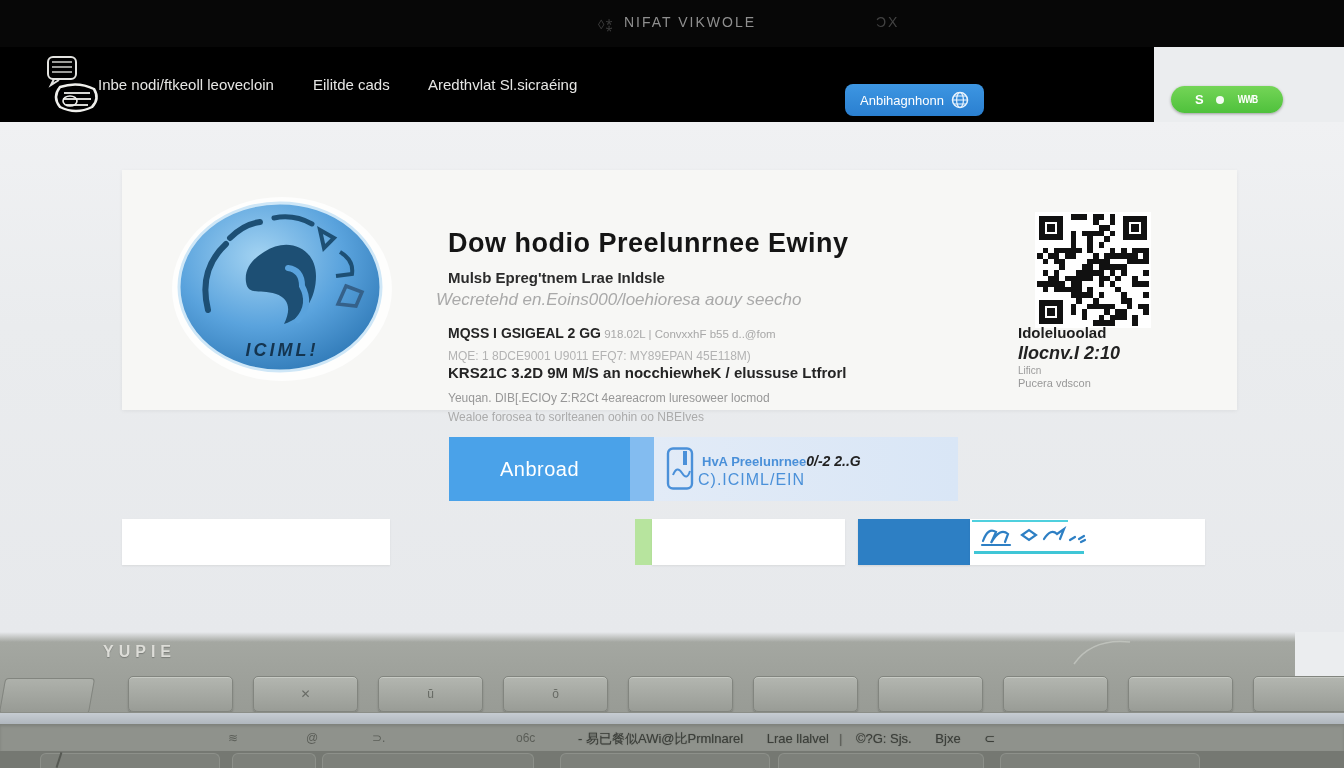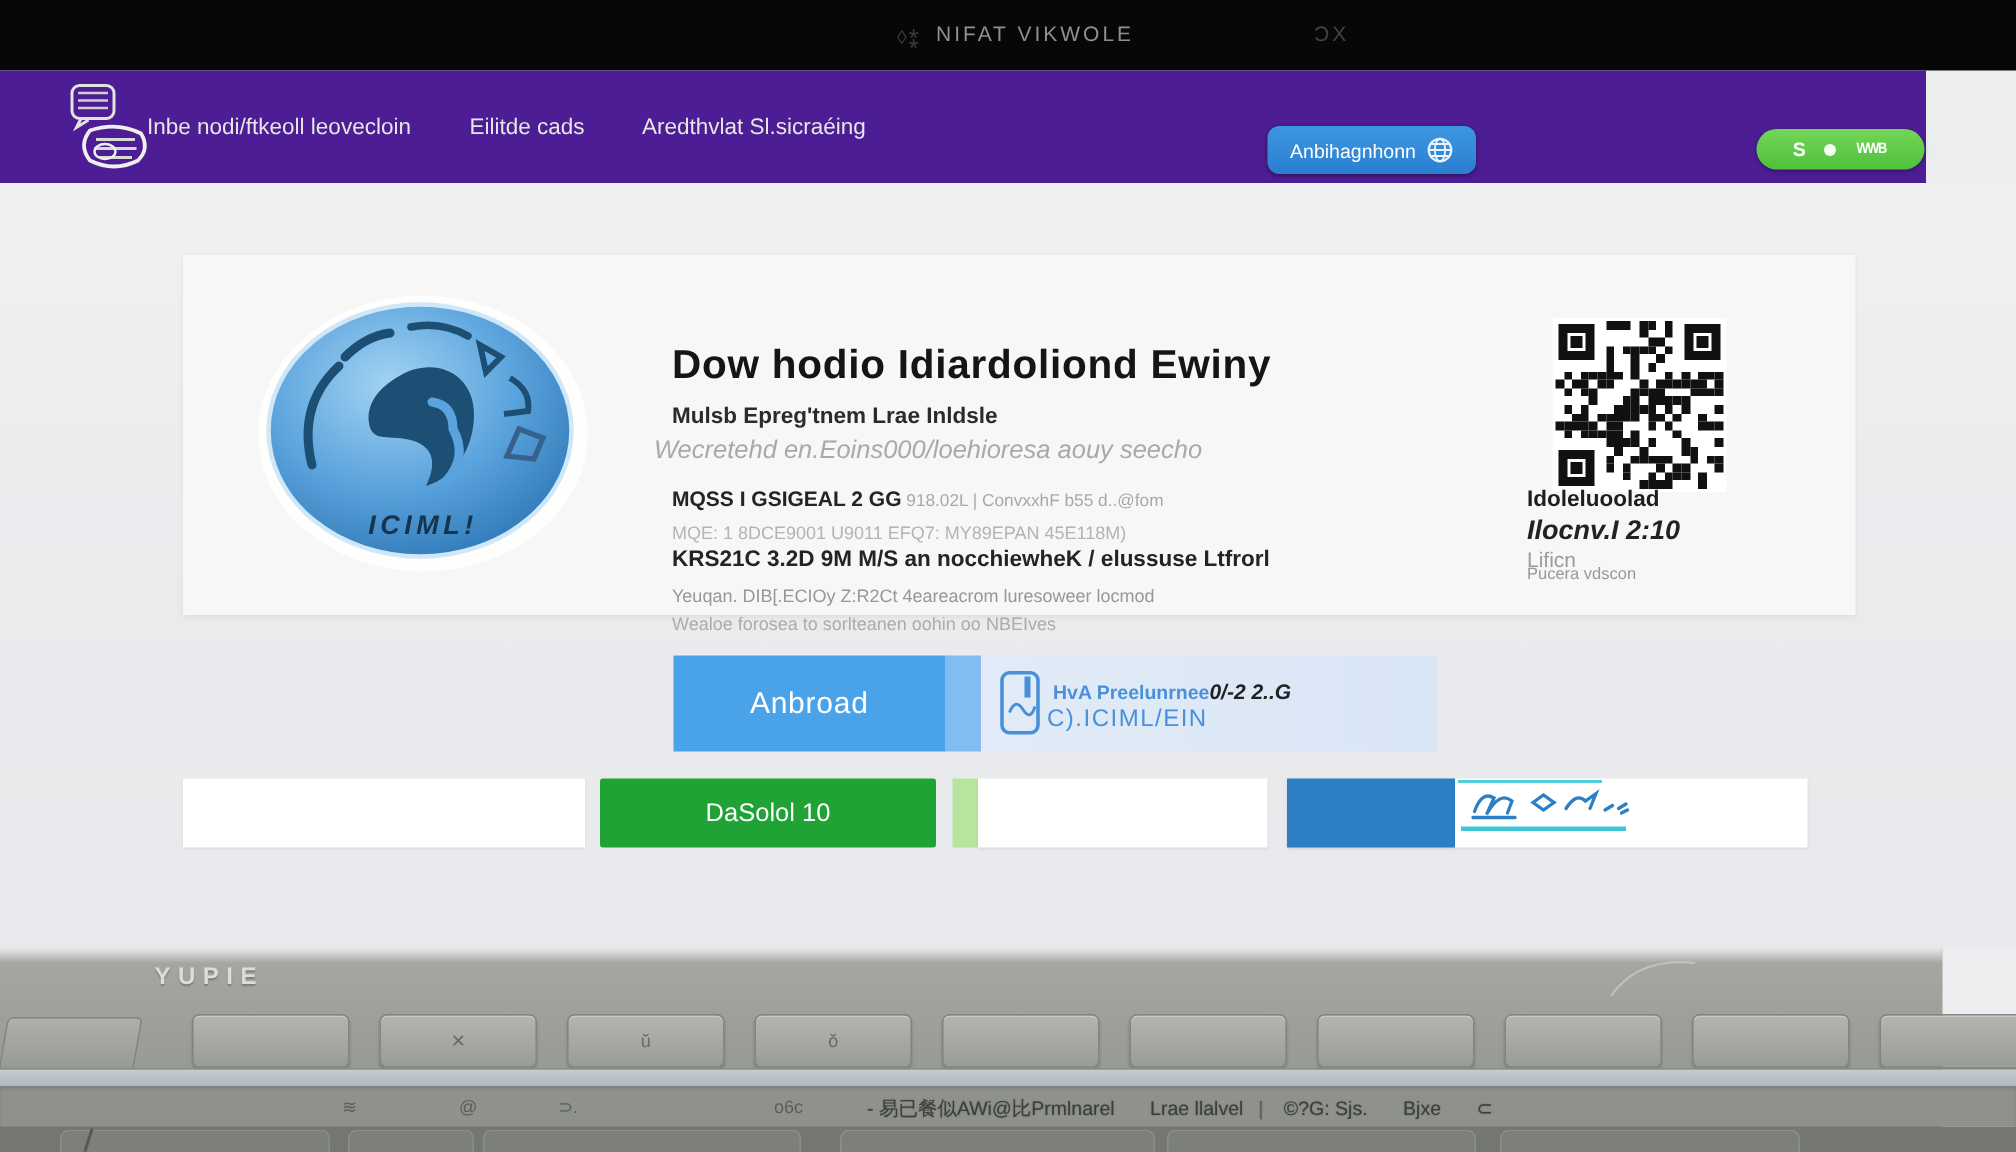--- a/index.html
+++ b/index.html
@@ -6,21 +6,21 @@
   #app{position:relative;width:1344px;height:768px;overflow:hidden;
        font-family:"Liberation Sans",sans-serif;background:#ebedef;}
 
   
   #topbar{position:absolute;left:0;top:0;width:1344px;height:47px;background:#070707;}
   .tb-prefix{position:absolute;left:598px;top:15px;font-size:13px;color:#3d3d3d;letter-spacing:1px;}
   .tb-title{position:absolute;left:624px;top:14px;font-size:14px;color:#8f8f8f;letter-spacing:2px;}
   .tb-right{position:absolute;left:876px;top:14px;font-size:14px;color:#424242;letter-spacing:2px;}
 
   
-  #navbar{position:absolute;left:0;top:47px;width:1284px;height:75px;background:#4c1d95;}
+  #navbar{position:absolute;left:0;top:47px;width:1154px;height:75px;background:#000000;}
   #nav-logo{position:absolute;left:40px;top:8px;width:80px;height:64px;}
   .nav-item{position:absolute;top:0;height:75px;line-height:75px;color:#e6e6e4;font-size:15px;cursor:pointer;white-space:nowrap;}
   .nav-item.i1{left:98px;}
   .nav-item.i2{left:313px;}
   .nav-item.i3{left:428px;}
   #nav-cta{position:absolute;left:845px;top:37px;width:139px;height:32px;border-radius:8px;
     background:linear-gradient(180deg,#3d96e2,#2a7fd0);display:flex;align-items:center;justify-content:center;gap:7px;
     color:#fff;font-size:13px;cursor:pointer;box-shadow:0 1px 3px rgba(0,0,0,.4);}
   #nav-pill{position:absolute;left:1171px;top:39px;width:112px;height:27px;border-radius:14px;
     background:linear-gradient(180deg,#74d557,#4fc13c);display:flex;align-items:center;justify-content:center;gap:12px;
@@ -49,21 +49,21 @@
   #spec5{top:391px;}  #spec5 .g{font-size:12px;color:#ababab;}
 
   
   #qr{position:absolute;left:1035px;top:212px;width:116px;height:116px;background:#fff;}
   #qr .mod{position:absolute;width:5.6px;height:5.6px;background:#111;}
   .finder{position:absolute;width:24px;height:24px;border:6px solid #111;box-sizing:border-box;background:#fff;}
   .finder::after{content:"";position:absolute;left:2px;top:2px;width:8px;height:8px;background:#111;}
   .f-tl{left:4px;top:4px;} .f-tr{right:4px;top:4px;} .f-bl{left:4px;bottom:4px;}
   #qr-l1{position:absolute;left:1018px;top:324px;font-size:15px;font-weight:bold;color:#1e1e1e;}
   #qr-l2{position:absolute;left:1018px;top:343px;font-size:18px;font-weight:bold;color:#222;font-style:italic;}
-  #qr-l3{position:absolute;left:1018px;top:365px;font-size:14px;color:#9b9b9b;}
+  #qr-l3{position:absolute;left:1018px;top:365px;font-size:10px;color:#9b9b9b;}
   #qr-l4{position:absolute;left:1018px;top:377px;font-size:11px;color:#989898;}
 
   
   #dl-primary{position:absolute;left:449px;top:437px;width:181px;height:64px;background:#4aa2e9;
     color:#fff;font-size:20px;display:flex;align-items:center;justify-content:center;cursor:pointer;letter-spacing:.5px;}
   #dl-strip{position:absolute;left:630px;top:437px;width:24px;height:64px;background:#83bcf0;}
   #dl-alt{position:absolute;left:654px;top:437px;width:304px;height:64px;cursor:pointer;
     background:linear-gradient(90deg,#e2ebf7,#d9e6f6);}
   #dl-alt .phone{position:absolute;left:12px;top:10px;}
   #dl-alt .l1{position:absolute;left:48px;top:16px;font-size:13px;color:#4a90d9;font-weight:bold;white-space:nowrap;}
@@ -176,21 +176,21 @@
       <path d="M106 28 q20 -4 38 6" fill="none" stroke="#1d4f74" stroke-width="5" stroke-linecap="round"></path>
       <path d="M152 40 l14 8 -10 10 z" fill="none" stroke="#1d4f74" stroke-width="4"></path>
       <path d="M172 62 q14 8 12 22 l-16 2" fill="none" stroke="#1d4f74" stroke-width="4"></path>
       <path d="M178 96 l16 6 -6 14 -18 -2 z" fill="none" stroke="#35618a" stroke-width="3.5"></path>
       <path d="M96 62 c24 -16 52 -4 52 24 c0 22 -12 42 -32 48 c8 -16 4 -26 -8 -30 c-16 -5 -28 2 -30 -12 c-2 -14 8 -24 18 -30 z" fill="#1d4f74"></path>
       <path d="M120 78 q14 2 14 18 q10 18 -4 34" fill="none" stroke="#5aa3dd" stroke-width="6" stroke-linecap="round"></path>
       <text x="114" y="166" font-size="18" font-weight="bold" font-style="italic" fill="#14344f" text-anchor="middle" letter-spacing="3">ICIML!</text>
     </svg>
   </div>
 
-  <div id="card-title">Dow hodio Idiardoliond Ewiny</div>
+  <div id="card-title">Dow hodio Preelunrnee Ewiny</div>
   <div id="card-sub">Mulsb Epreg'tnem Lrae Inldsle</div>
   <div id="card-note">Wecretehd en.Eoins000/loehioresa aouy seecho</div>
 
   <div class="spec" id="spec1">
     <span class="b">MQSS I GSIGEAL 2 GG</span><span class="g"> 918.02L | ConvxxhF b55 d..@fom</span>
   </div>
   <div class="spec" id="spec2">
     <span class="g">MQE: 1 8DCE9001 U9011 EFQ7: MY89EPAN 45E118M)</span>
   </div>
   <div class="spec" id="spec3">
@@ -365,21 +365,20 @@
       <path d="M7 28 q4 -10 9 -2 t8 -2" fill="none" stroke="#4a90d9" stroke-width="2"></path>
       <rect x="17" y="4" width="4" height="14" fill="#4a90d9"></rect>
     </svg>
     <div class="l1">
       <span>HvA Preelunrnee</span><span class="dark">0/-2 2..G</span>
     </div>
     <div class="l2">C).ICIML/EIN</div>
   </div>
 
   <div class="tile" id="tile1"></div>
-  <div id="dl-green">DaSolol 10</div>
   <div id="green-strip"></div>
   <div class="tile" id="tile2"></div>
   <div id="dl-blue"></div>
   <div class="tile" id="tile3"></div>
   <div class="cyan-top"></div>
   <div id="sig">
     <svg width="112" height="28" viewBox="0 0 112 28">
       <g fill="none" stroke="#2d7fc4" stroke-width="2.2" stroke-linecap="round">
         <path d="M3 18 q5 -14 13 -9 l-5 11 q9 -16 17 -9 l-3 8"></path>
         <path d="M2 22 h28"></path>

